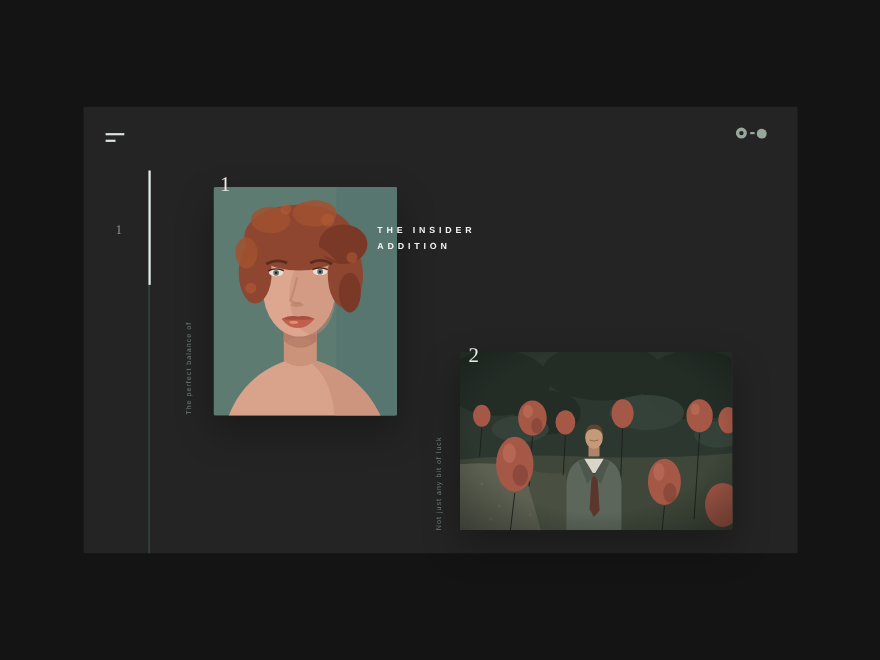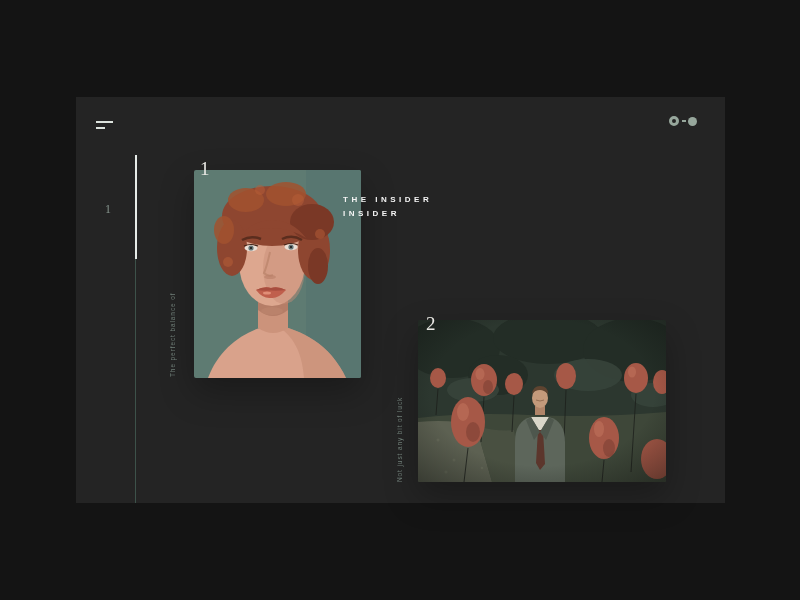--- a/index.html
+++ b/index.html
@@ -27,21 +27,21 @@
   .img { position:absolute; border-radius:2px; overflow:hidden; cursor:pointer; z-index:1;
          box-shadow:0 14px 34px rgba(0,0,0,0.28); }
   .img svg { display:block; }
   .img1 { left:118px; top:73px; width:167px; height:208px; }
   .img2 { left:342px; top:223px; width:248px; height:162px; }
 
   .num { position:absolute; z-index:3; font-family:"Liberation Serif", serif; font-size:19px; color:#e9e9e4; }
   .num1 { left:124px; top:61px; }
   .num2 { left:350px; top:216px; }
 
-  .title { position:absolute; left:267px; top:96px; z-index:3; color:#f4f4f4;
+  .title { position:absolute; left:267px; top:106px; z-index:3; color:#f4f4f4;
            font-size:8px; font-weight:bold; letter-spacing:3.5px; line-height:14px; }
 
   .vcap { position:absolute; z-index:2; transform:rotate(-90deg); transform-origin:0 100%;
           white-space:nowrap; font-size:6.5px; letter-spacing:0.9px; color:#6f7e77;
           height:8px; line-height:8px; }
   .vcap1 { left:101px; top:272px; }
   .vcap2 { left:328px; top:377px; }
 </style>
 </head>
 <body>
@@ -119,21 +119,21 @@
         <ellipse cx="76" cy="107" rx="6" ry="2" fill="#b97f67" opacity="0.6"></ellipse>
 
         <path d="M62,120 Q70,116 77,118 Q84,116 92,120 Q84,129 77,128 Q69,129 62,120 Z" fill="#c05f4c"></path>
         <path d="M62,120 Q70,116 77,118 Q84,116 92,120 Q84,121 77,120.5 Q69,121 62,120 Z" fill="#a84e3f"></path>
         <ellipse cx="73" cy="123" rx="4" ry="1.5" fill="#e99a82" opacity="0.8"></ellipse>
         <ellipse cx="78" cy="141" rx="11" ry="4" fill="#c48c74" opacity="0.35"></ellipse>
       </svg>
     </div>
     <div class="title">
       <div>THE INSIDER</div>
-      <div>INSIDER</div>
+      <div>ADDITION</div>
     </div>
     <div class="vcap vcap1">The perfect balance of</div>
 
     <div class="num num2">2</div>
     <div class="img img2" role="img" aria-label="Man in a grey suit surrounded by floating red balloons in a dark forest">
       <svg viewBox="0 0 248 162" width="248" height="162">
         <defs>
           <radialGradient id="vg2" cx="50%" cy="45%" r="75%">
             <stop offset="60%" stop-color="#0a0c0a" stop-opacity="0"></stop>
             <stop offset="100%" stop-color="#0a0c0a" stop-opacity="0.45"></stop>

